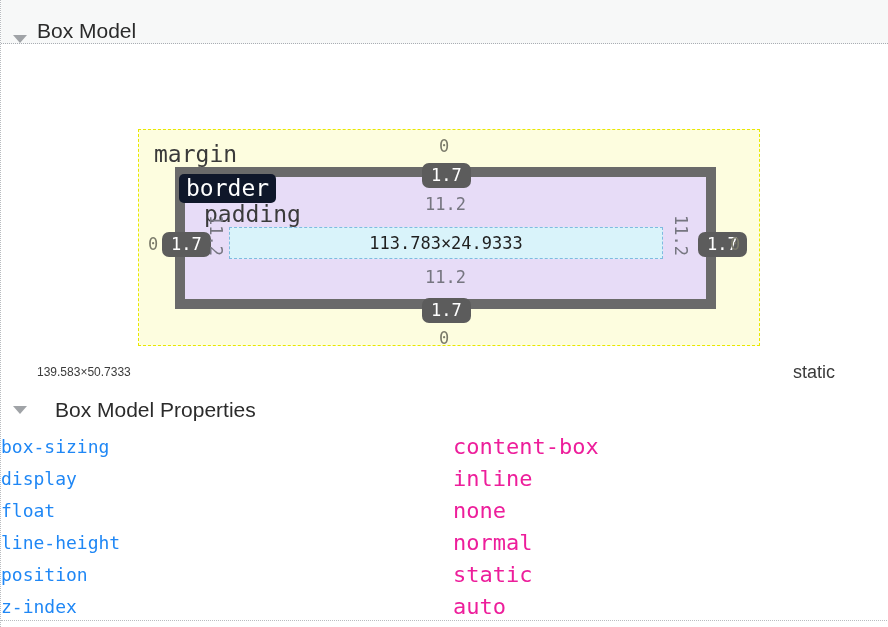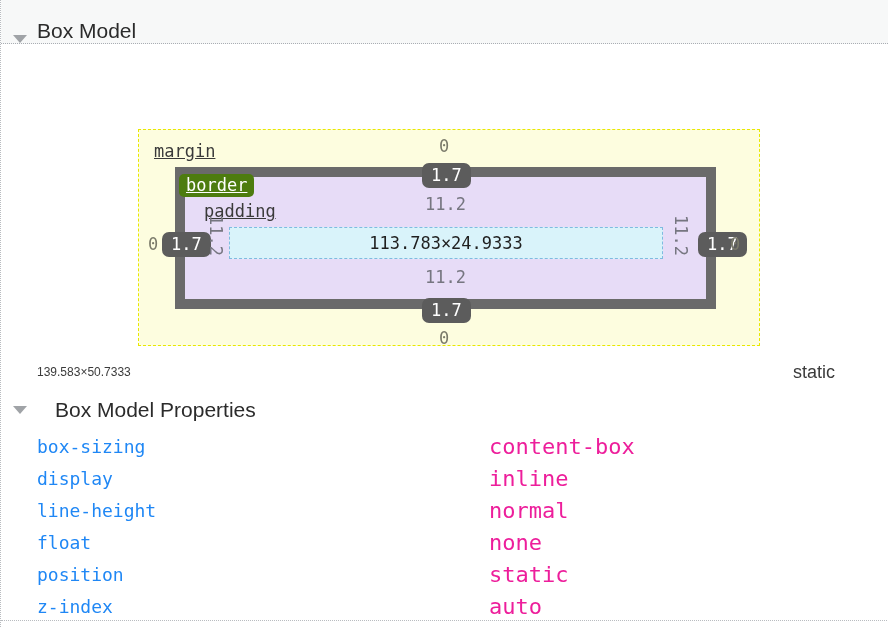--- a/index.html
+++ b/index.html
@@ -85,32 +85,31 @@
     left: 228px; top: 183px;
     width: 434px; height: 32px;
     box-sizing: border-box;
     background: #d9f3fa;
     border: 1px dashed #7fbbe0;
   }
 
   
   .region-label {
     position: absolute;
-    font-size: 17px;
+    font-size: 23px;
     font-family: "DejaVu Sans Mono", "Liberation Mono", monospace;
     color: #3a3a3a;
     white-space: nowrap;
-    text-decoration: underline;
   }
   #label-margin  { left: 153px; top: 97px; }
   #label-padding { left: 203px; top: 157px; }
   #label-border  {
     left: 178px; top: 130px;
     color: #ffffff;
-    background: #4d7c0f;
+    background: #0f172a;
     border-radius: 5px;
     padding: 1px 7px 2px 7px;
   }
 
   
   .val {
     position: absolute;
     font-size: 17px;
     font-family: "DejaVu Sans Mono", "Liberation Mono", monospace;
     white-space: nowrap;
@@ -197,21 +196,20 @@
 
   #props-list {
     position: absolute;
     left: 0; top: 430px;
     width: 888px;
   }
   .prop-row {
     display: flex;
     align-items: center;
     height: 32px;
-    padding-left: 36px;
     box-sizing: border-box;
   }
   .prop-name {
     width: 452px;
     flex: none;
     font-family: "DejaVu Sans Mono", "Liberation Mono", monospace;
     font-size: 18px;
     color: #1f87f5;
     white-space: nowrap;
   }
@@ -281,28 +279,28 @@
   <div id="props-list">
     <div class="prop-row">
       <span class="prop-name">box-sizing</span>
       <span class="prop-value">content-box</span>
     </div>
     <div class="prop-row">
       <span class="prop-name">display</span>
       <span class="prop-value">inline</span>
     </div>
     <div class="prop-row">
+      <span class="prop-name">float</span>
+      <span class="prop-value">none</span>
+    </div>
+    <div class="prop-row">
       <span class="prop-name">line-height</span>
       <span class="prop-value">normal</span>
     </div>
     <div class="prop-row">
-      <span class="prop-name">float</span>
-      <span class="prop-value">none</span>
-    </div>
-    <div class="prop-row">
       <span class="prop-name">position</span>
       <span class="prop-value">static</span>
     </div>
     <div class="prop-row">
       <span class="prop-name">z-index</span>
       <span class="prop-value">auto</span>
     </div>
   </div>
 
   <div id="bottom-rule"></div>

